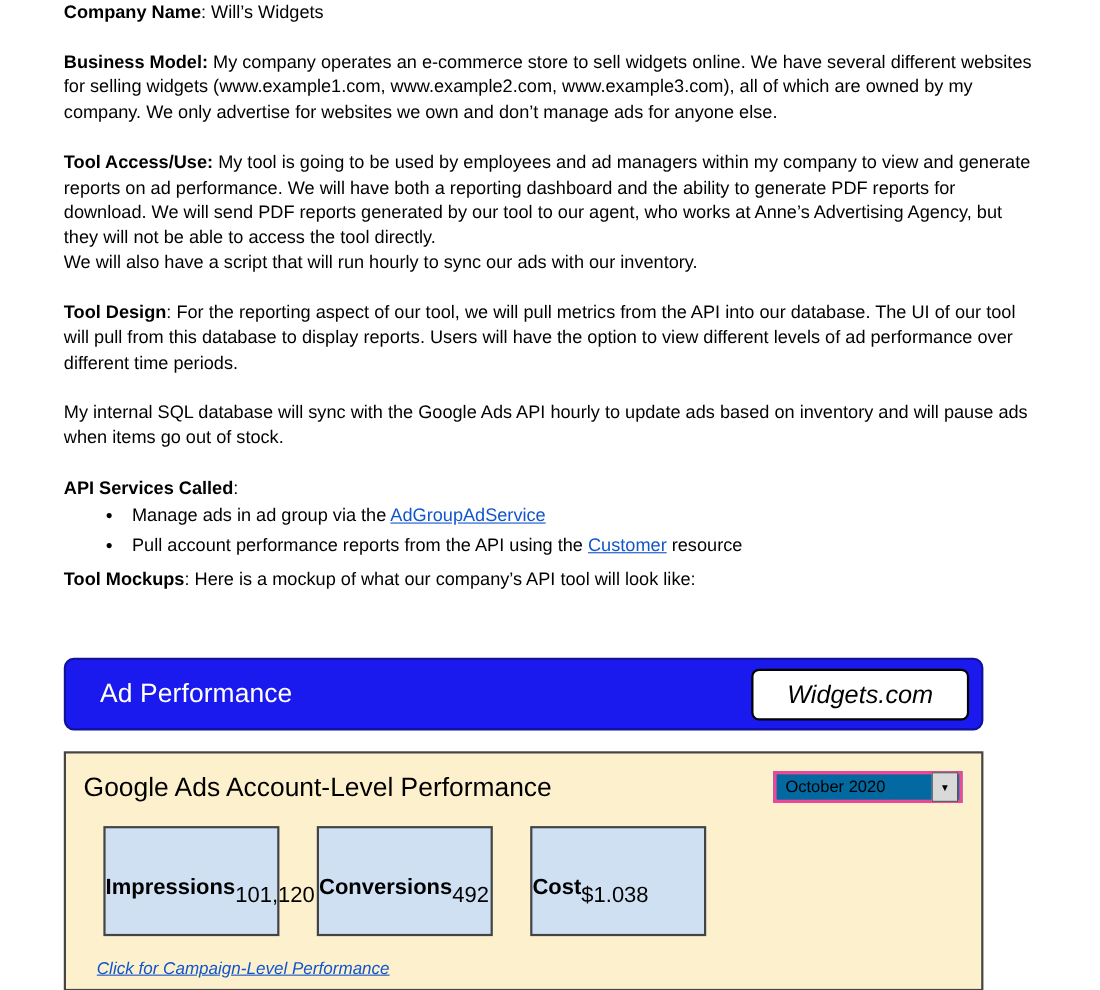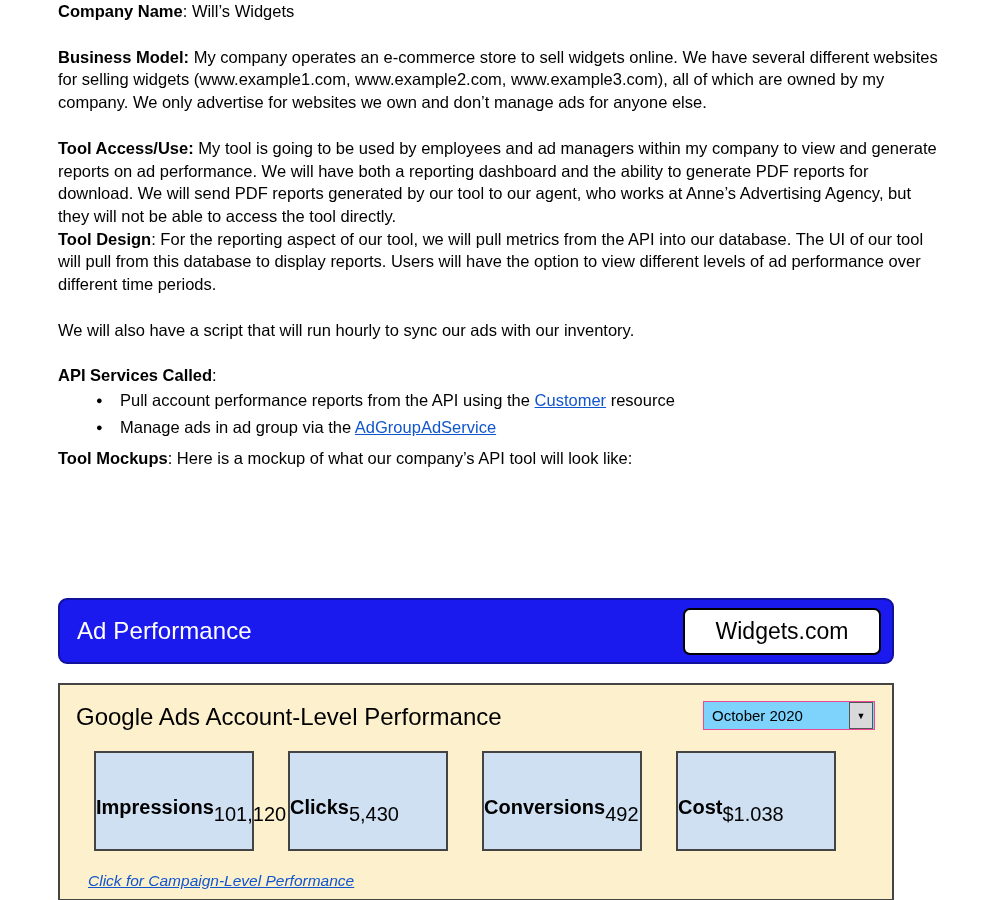--- a/index.html
+++ b/index.html
@@ -69,37 +69,38 @@
     background: #1a1aee;
     border: 2px solid #11119c;
     border-radius: 9px;
     box-sizing: border-box;
     display: flex;
     align-items: center;
   }
   .header-title {
     color: #ffffff;
     font-size: 24px;
-    margin-left: 17px;
+    margin-left: 31px;
     letter-spacing: .1px;
   }
   .site-chip {
     position: absolute;
     right: 11px;
     top: 8px;
     width: 198px;
     height: 47px;
     background: #ffffff;
     border: 2px solid #000000;
     border-radius: 7px;
     display: flex;
     align-items: center;
     justify-content: center;
     font-size: 23px;
     box-sizing: border-box;
+    font-style: italic;
   }
   .panel {
     margin-top: 19px;
     background: #fdf0cd;
     border: 2px solid #444444;
     height: 218px;
     box-sizing: border-box;
     position: relative;
   }
   .panel-title {
@@ -107,22 +108,22 @@
     left: 16px;
     top: 18px;
     font-size: 24px;
   }
   .month-select {
     position: absolute;
     right: 17px;
     top: 16px;
     width: 172px;
     height: 29px;
-    background: #7dd3fc;
-    border: 1px solid #ec4899;
+    background: #0369a1;
+    border: 3px solid #ec4899;
     box-sizing: border-box;
     display: flex;
     align-items: center;
   }
   .month-select .val {
     font-size: 15px;
     padding-left: 8px;
     flex: 1;
   }
   .month-select .arrow {
@@ -186,36 +187,37 @@
       <span class="label">Company Name</span><span>: </span><span>Will’s Widgets</span>
     </p>
 
     <p class="para">
       <span class="label">Business Model:</span><span> My company operates an e-commerce store to sell widgets online. We have several different websites for selling widgets (www.example1.com, www.example2.com, www.example3.com), all of which are owned by my company. We only advertise for websites we own and don’t manage ads for anyone else.</span>
     </p>
 
     <p>
       <span class="label">Tool Access/Use:</span><span> My tool is going to be used by employees and ad managers within my company to view and generate reports on ad performance. We will have both a reporting dashboard and the ability to generate PDF reports for download. We will send PDF reports generated by our tool to our agent, who works at Anne’s Advertising Agency, but they will not be able to access the tool directly.</span>
     </p>
+    <p class="para">We will also have a script that will run hourly to sync our ads with our inventory.</p>
+
     <p class="para">
       <span class="label">Tool Design</span><span>: For the reporting aspect of our tool, we will pull metrics from the API into our database. The UI of our tool will pull from this database to display reports. Users will have the option to view different levels of ad performance over different time periods.</span>
     </p>
 
-    <p class="para">We will also have a script that will run hourly to sync our ads with our inventory.</p>
-
+    <p class="para">My internal SQL database will sync with the Google Ads API hourly to update ads based on inventory and will pause ads when items go out of stock.</p>
 
     <p>
       <span class="label">API Services Called</span><span>:</span>
     </p>
     <ul class="bullets">
       <li>
-        <span>Pull account performance reports from the API using the </span><a class="link" href="#">Customer</a><span> resource</span>
+        <span>Manage ads in ad group via the </span><a class="link" href="#">AdGroupAdService</a><span></span>
       </li>
       <li>
-        <span>Manage ads in ad group via the </span><a class="link" href="#">AdGroupAdService</a><span></span>
+        <span>Pull account performance reports from the API using the </span><a class="link" href="#">Customer</a><span> resource</span>
       </li>
     </ul>
 
     <p style="margin-top:6px">
       <span class="label">Tool Mockups</span><span>: Here is a mockup of what our company’s API tool will look like:</span>
     </p>
 
   </div>
 
   <div class="mockup">
@@ -230,24 +232,20 @@
 
       <div class="month-select">
         <div class="val">October 2020</div>
         <div class="arrow">▼</div>
       </div>
 
       <div class="cards">
         <div class="card">
           <div class="card-label">Impressions</div>
           <div class="card-value">101,120</div>
-        </div>
-        <div class="card">
-          <div class="card-label">Clicks</div>
-          <div class="card-value">5,430</div>
         </div>
         <div class="card">
           <div class="card-label">Conversions</div>
           <div class="card-value">492</div>
         </div>
         <div class="card">
           <div class="card-label">Cost</div>
           <div class="card-value">$1.038</div>
         </div>
       </div>

